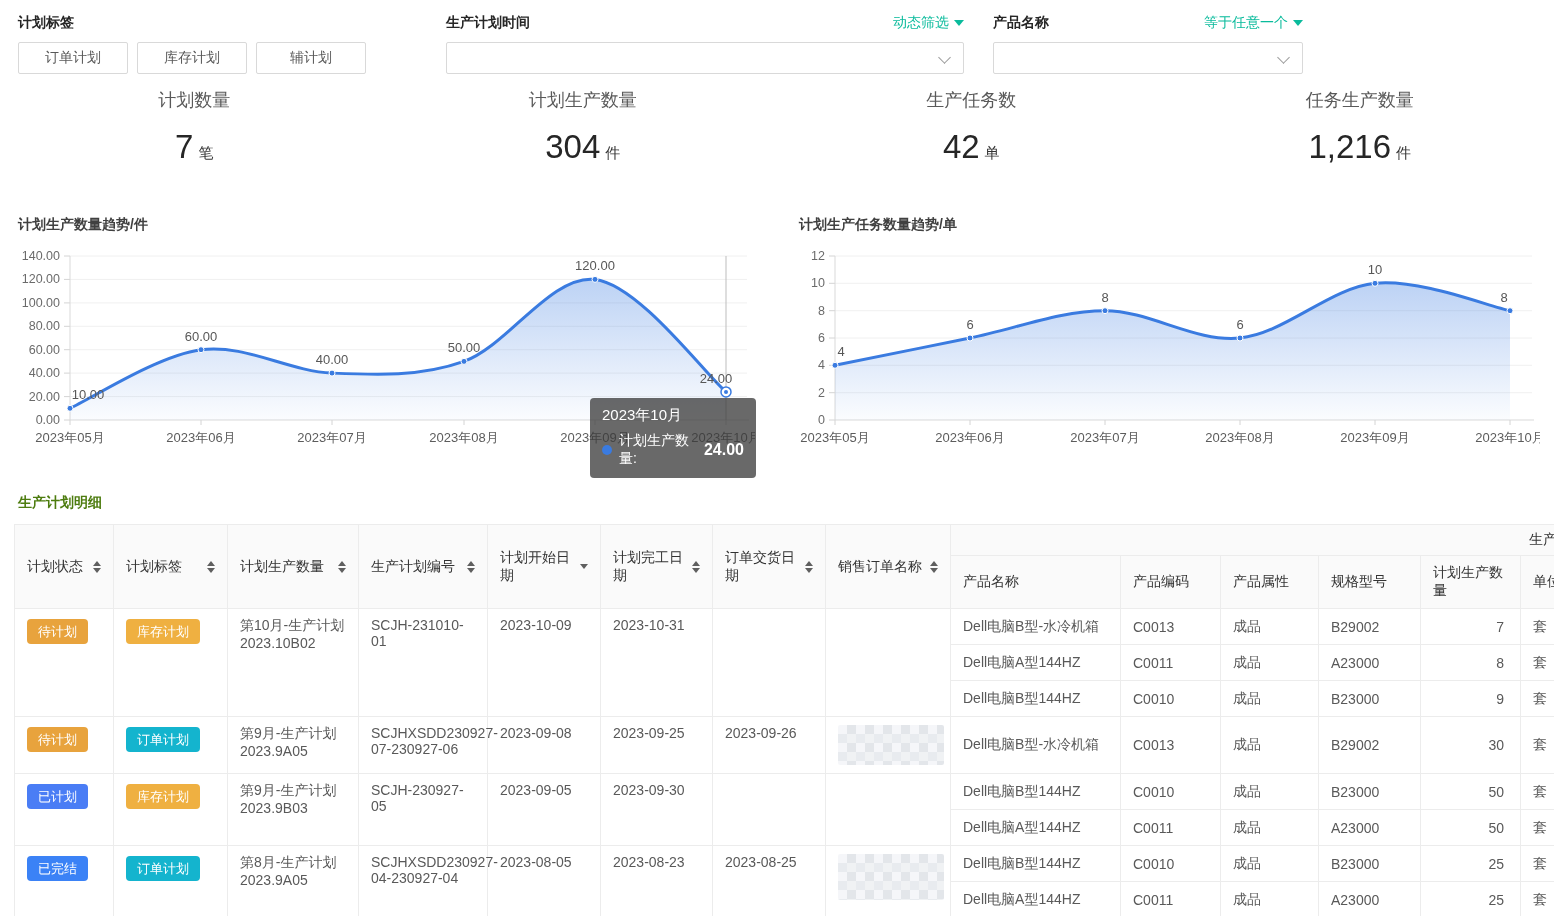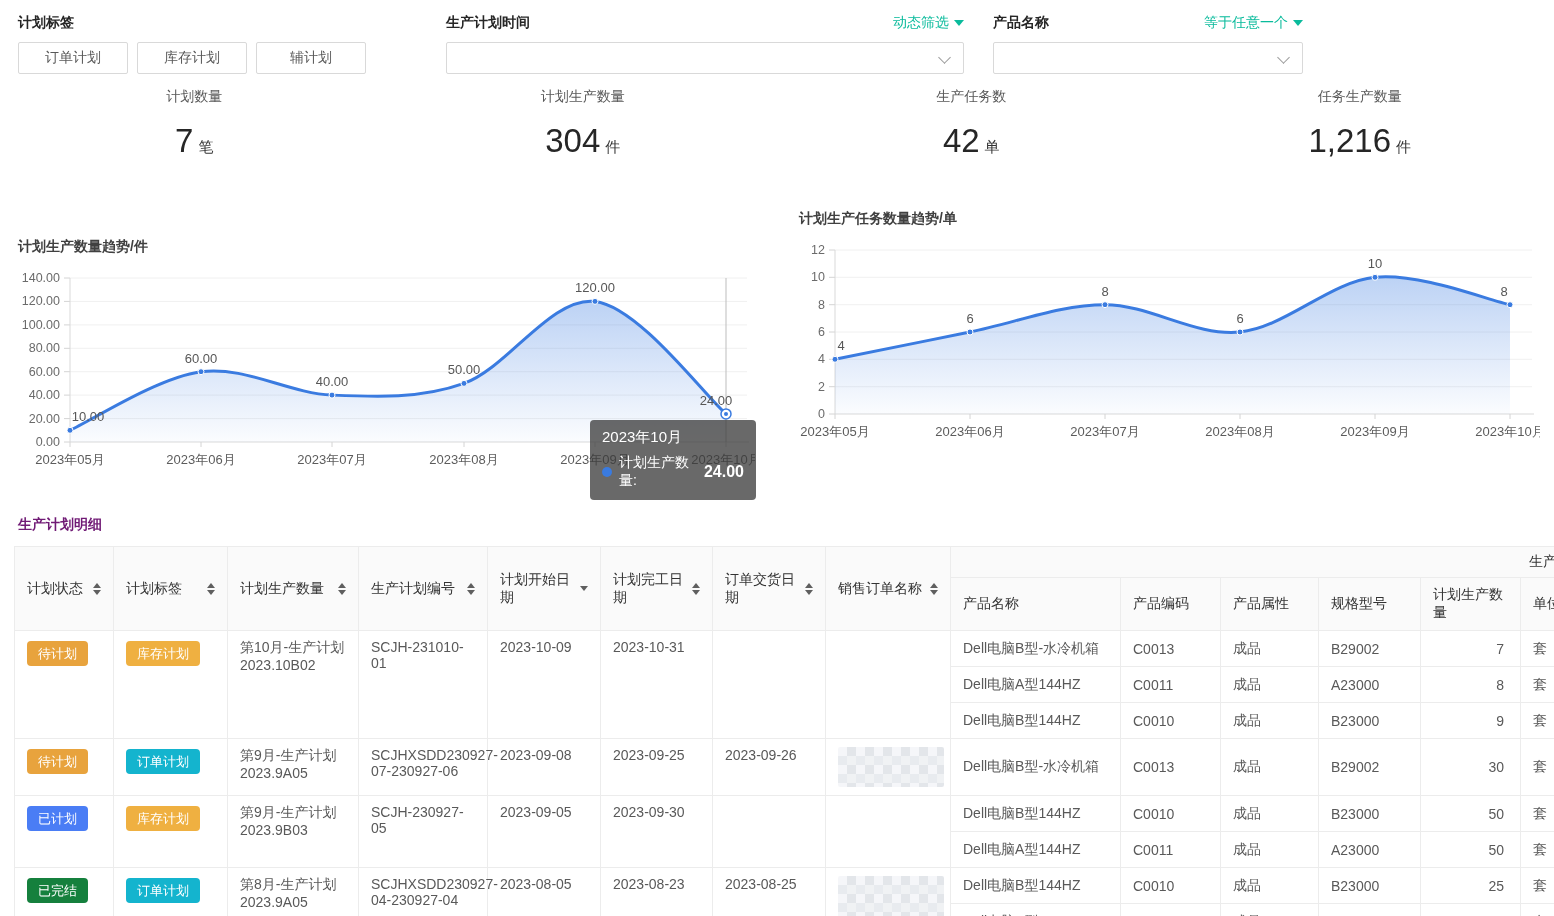--- a/index.html
+++ b/index.html
@@ -19,42 +19,42 @@
   .btnrow { display:flex; gap:9px; margin-top:8px; }
   .fbtn { height:32px; width:110px; background:#fff; border:1px solid #d9d9d9; border-radius:2px;
     font-size:14px; color:#595959; cursor:pointer; font-family:inherit; }
   .select { position:relative; height:32px; margin-top:8px; border:1px solid #d9d9d9; border-radius:2px; background:#fff; cursor:pointer; }
   .select .chev { position:absolute; right:14px; top:10px; width:9px; height:9px;
     border-right:1.5px solid #9a9a9a; border-bottom:1.5px solid #9a9a9a; transform:rotate(45deg); }
 
   
   .kpis { display:flex; margin-top:14px; }
   .kpi { flex:1; text-align:center; }
-  .kpi .klabel { font-size:14px; color:#595959; }
+  .kpi .klabel { font-size:18px; color:#595959; }
   .kpi .kvalue-row { margin-top:16px; color:#262626; }
   .kpi .kvalue { font-size:33px; font-weight:400; }
   .kpi .kunit { font-size:15px; margin-left:5px; color:#333; }
 
   
   .charts { display:flex; margin-top:50px; padding-left:14px; }
   .chart-card { position:relative; }
-  .chart-card.c0 { width:741px;margin-top:28px; }
+  .chart-card.c0 { width:741px; }
   .chart-card.c1 { width:745px; margin-left:40px; }
   .ctitle { font-size:14px; color:#404040; font-weight:700; height:30px; padding-left:4px; }
   svg text { font-family:"Liberation Sans","DejaVu Sans",sans-serif; }
   .tooltip { position:absolute; left:576px; top:182px; width:166px; background:rgba(58,58,58,.76);
     border-radius:4px; padding:8px 12px 10px; color:#fff; z-index:5; pointer-events:none; }
   .tooltip .tt-title { font-size:15px; margin-bottom:7px; }
   .tooltip .tt-row { display:flex; align-items:center; font-size:14px; }
   .tooltip .dot { width:10px; height:10px; border-radius:50%; background:var(--line); margin-right:7px; flex:none; }
   .tooltip b { font-size:16px; font-weight:700; }
 
   
   .table-section { margin:34px 0 0 14px; }
-  .ttitle { font-size:14px; color:#701a75; font-weight:700; margin-bottom:12px; margin-left:4px; }
+  .ttitle { font-size:14px; color:#4d7c0f; font-weight:700; margin-bottom:12px; margin-left:4px; }
   .twrap { width:1540px; overflow:hidden; }
   table { border-collapse:collapse; table-layout:fixed; width:2096px; font-size:14px; }
   th, td { border:1px solid #ececec; padding:8px 12px; text-align:left; font-weight:400; }
   thead th { background:#fafafa; color:#333; }
   thead .group-th { position:relative; padding:6px 0 6px 578px; height:30px; color:#333; }
   thead .sub th { height:36px; }
   th .th-inner { display:inline-flex; align-items:center; gap:8px; width:100%; justify-content:space-between; cursor:pointer; }
   .sorter { display:inline-flex; flex-direction:column; gap:2px; }
   .sorter i { display:block; width:0; height:0; border-left:4px solid transparent; border-right:4px solid transparent; }
   .sorter .up { border-bottom:5px solid #5f5f5f; }
@@ -419,21 +419,21 @@
           </tr>
           <tr>
             <td class="prod pname">Dell电脑A型144HZ</td>
             <td class="prod">C0011</td>
             <td class="prod">成品</td>
             <td class="prod">A23000</td>
             <td class="prod num">50</td>
             <td class="prod">套</td>
           </tr>
           <tr>
-            <td rowspan="2"><span class="badge" style="background:#15803d">已完结</span></td>
+            <td rowspan="2"><span class="badge" style="background:#3b82f6">已完结</span></td>
             <td rowspan="2"><span class="badge" style="background:#14B4CE">订单计划</span></td>
             <td rowspan="2">第8月-生产计划 2023.9A05</td>
             <td rowspan="2">SCJHXSDD230927-04-230927-04</td>
             <td rowspan="2">2023-08-05</td>
             <td rowspan="2">2023-08-23</td>
             <td rowspan="2">2023-08-25</td>
             <td rowspan="2">
               <div class="redacted"></div>
             </td>
             <td class="prod pname">Dell电脑B型144HZ</td>

